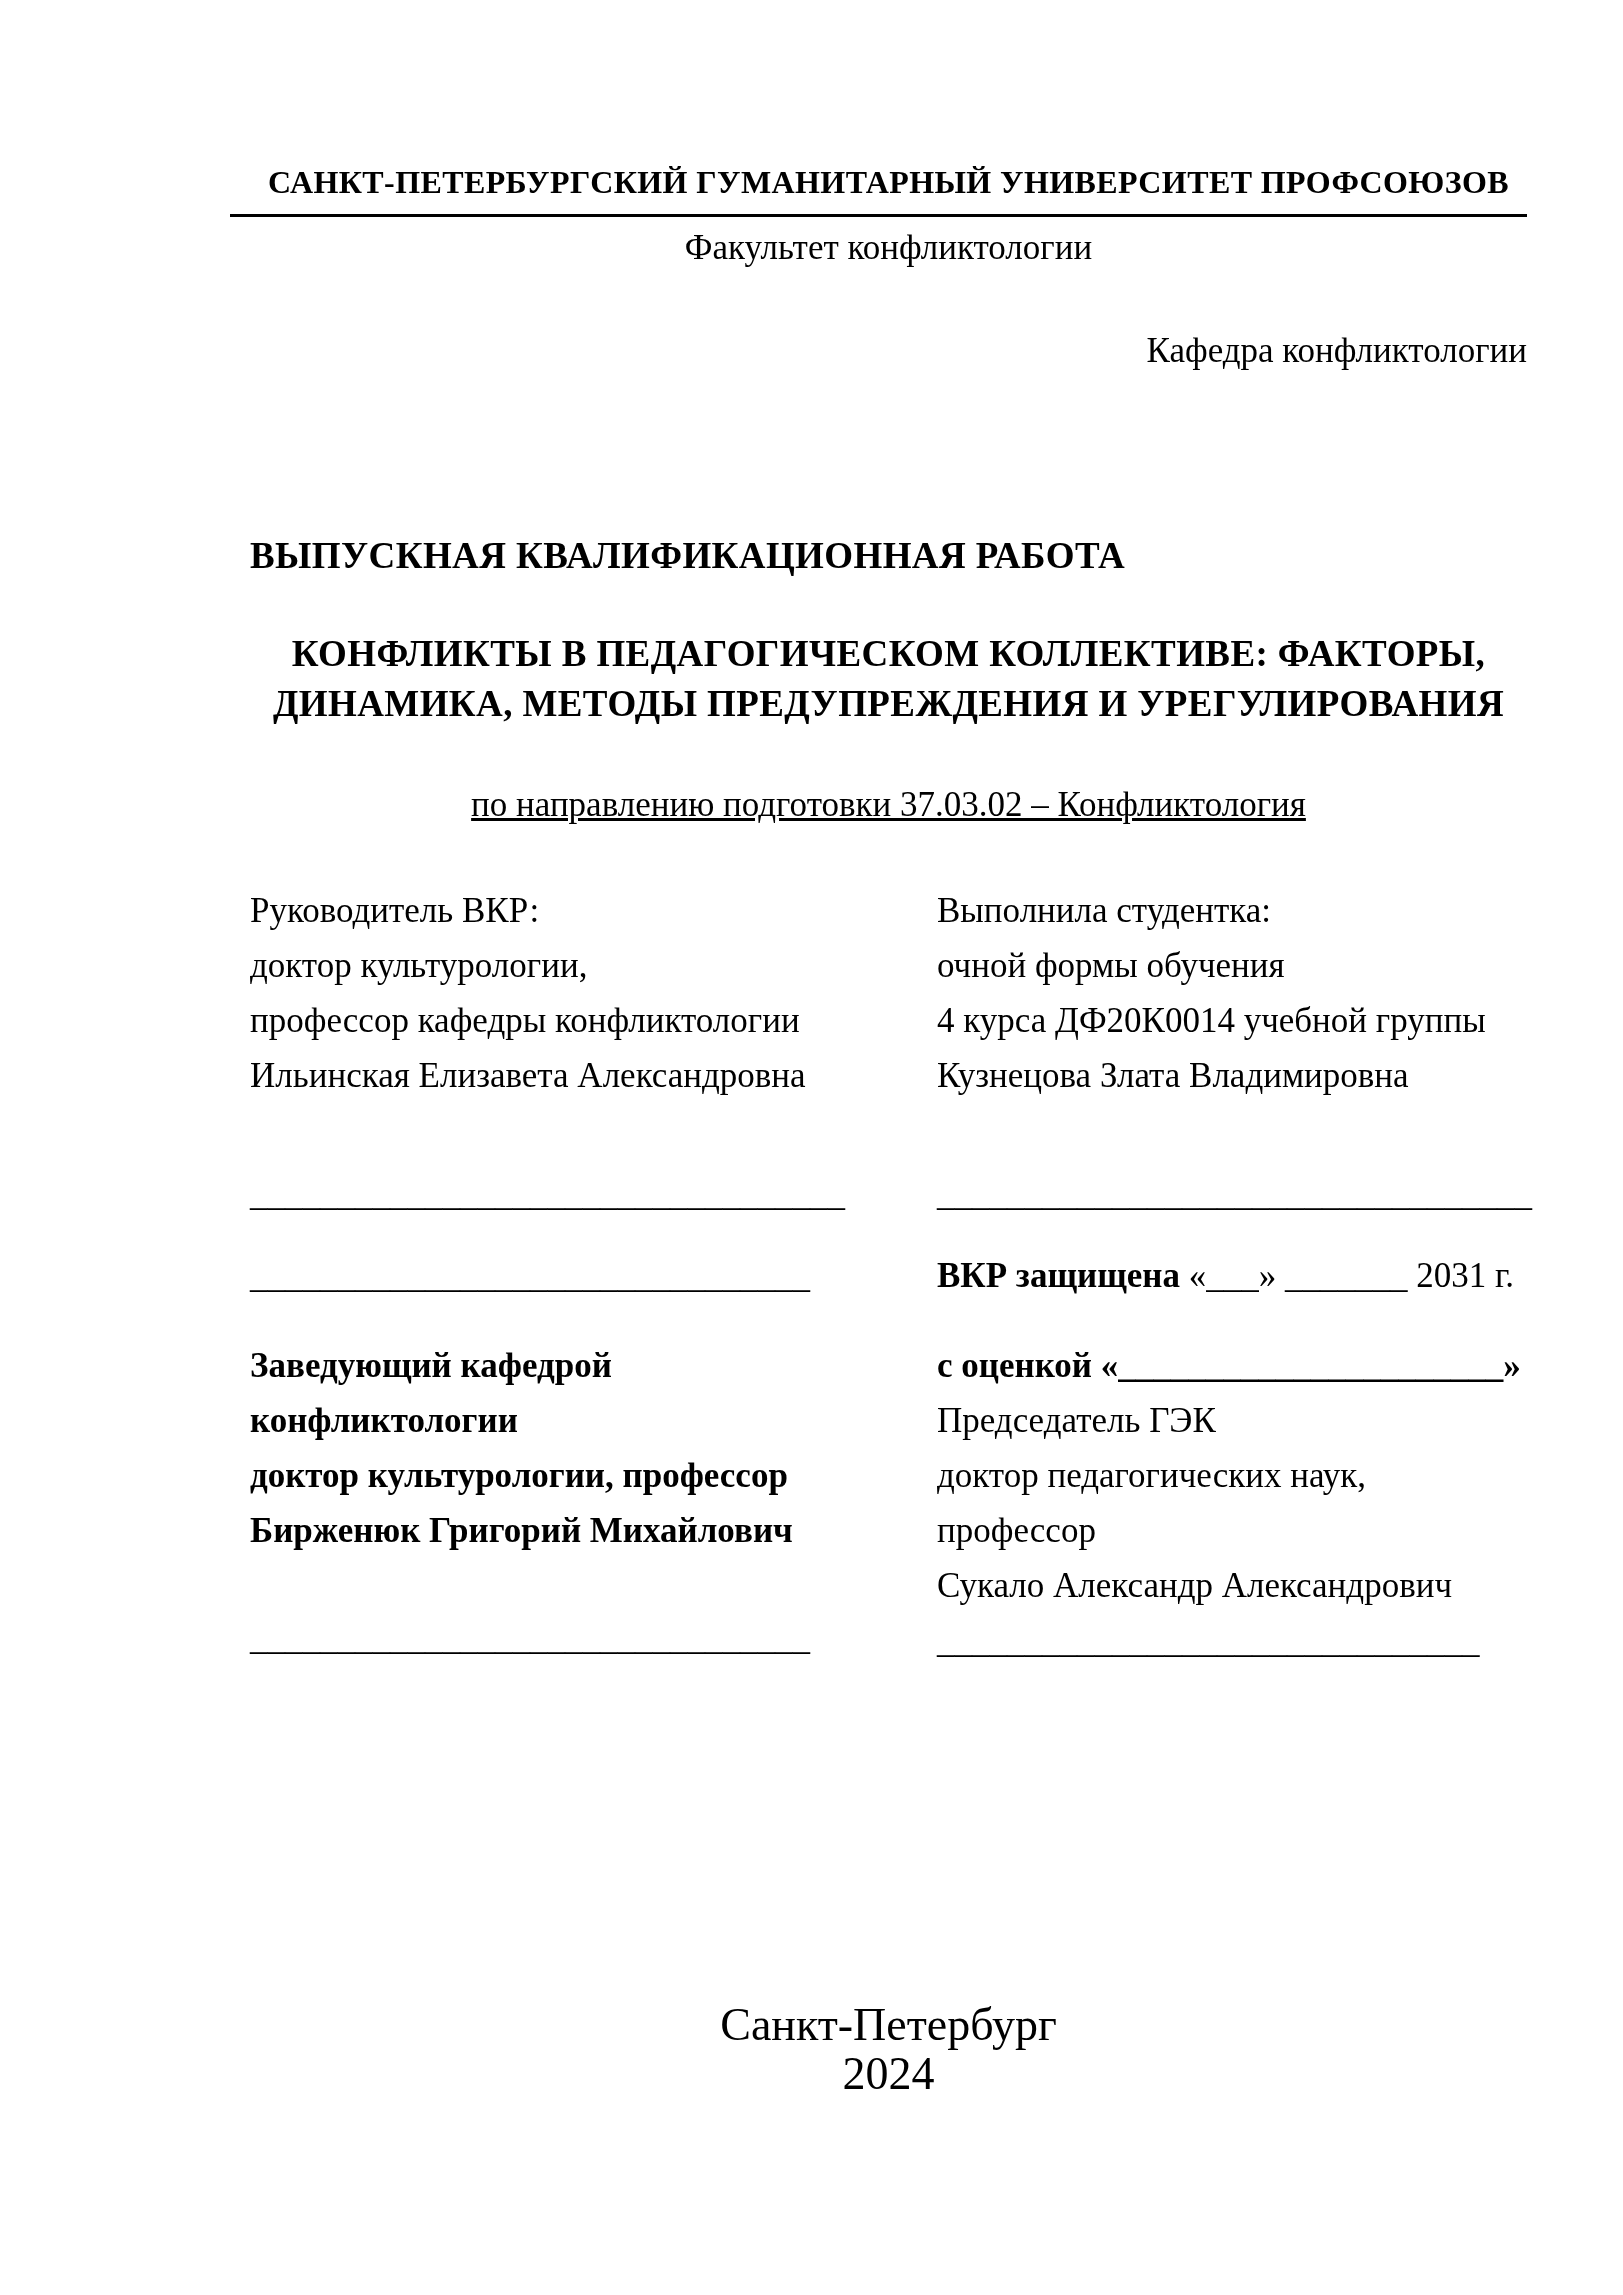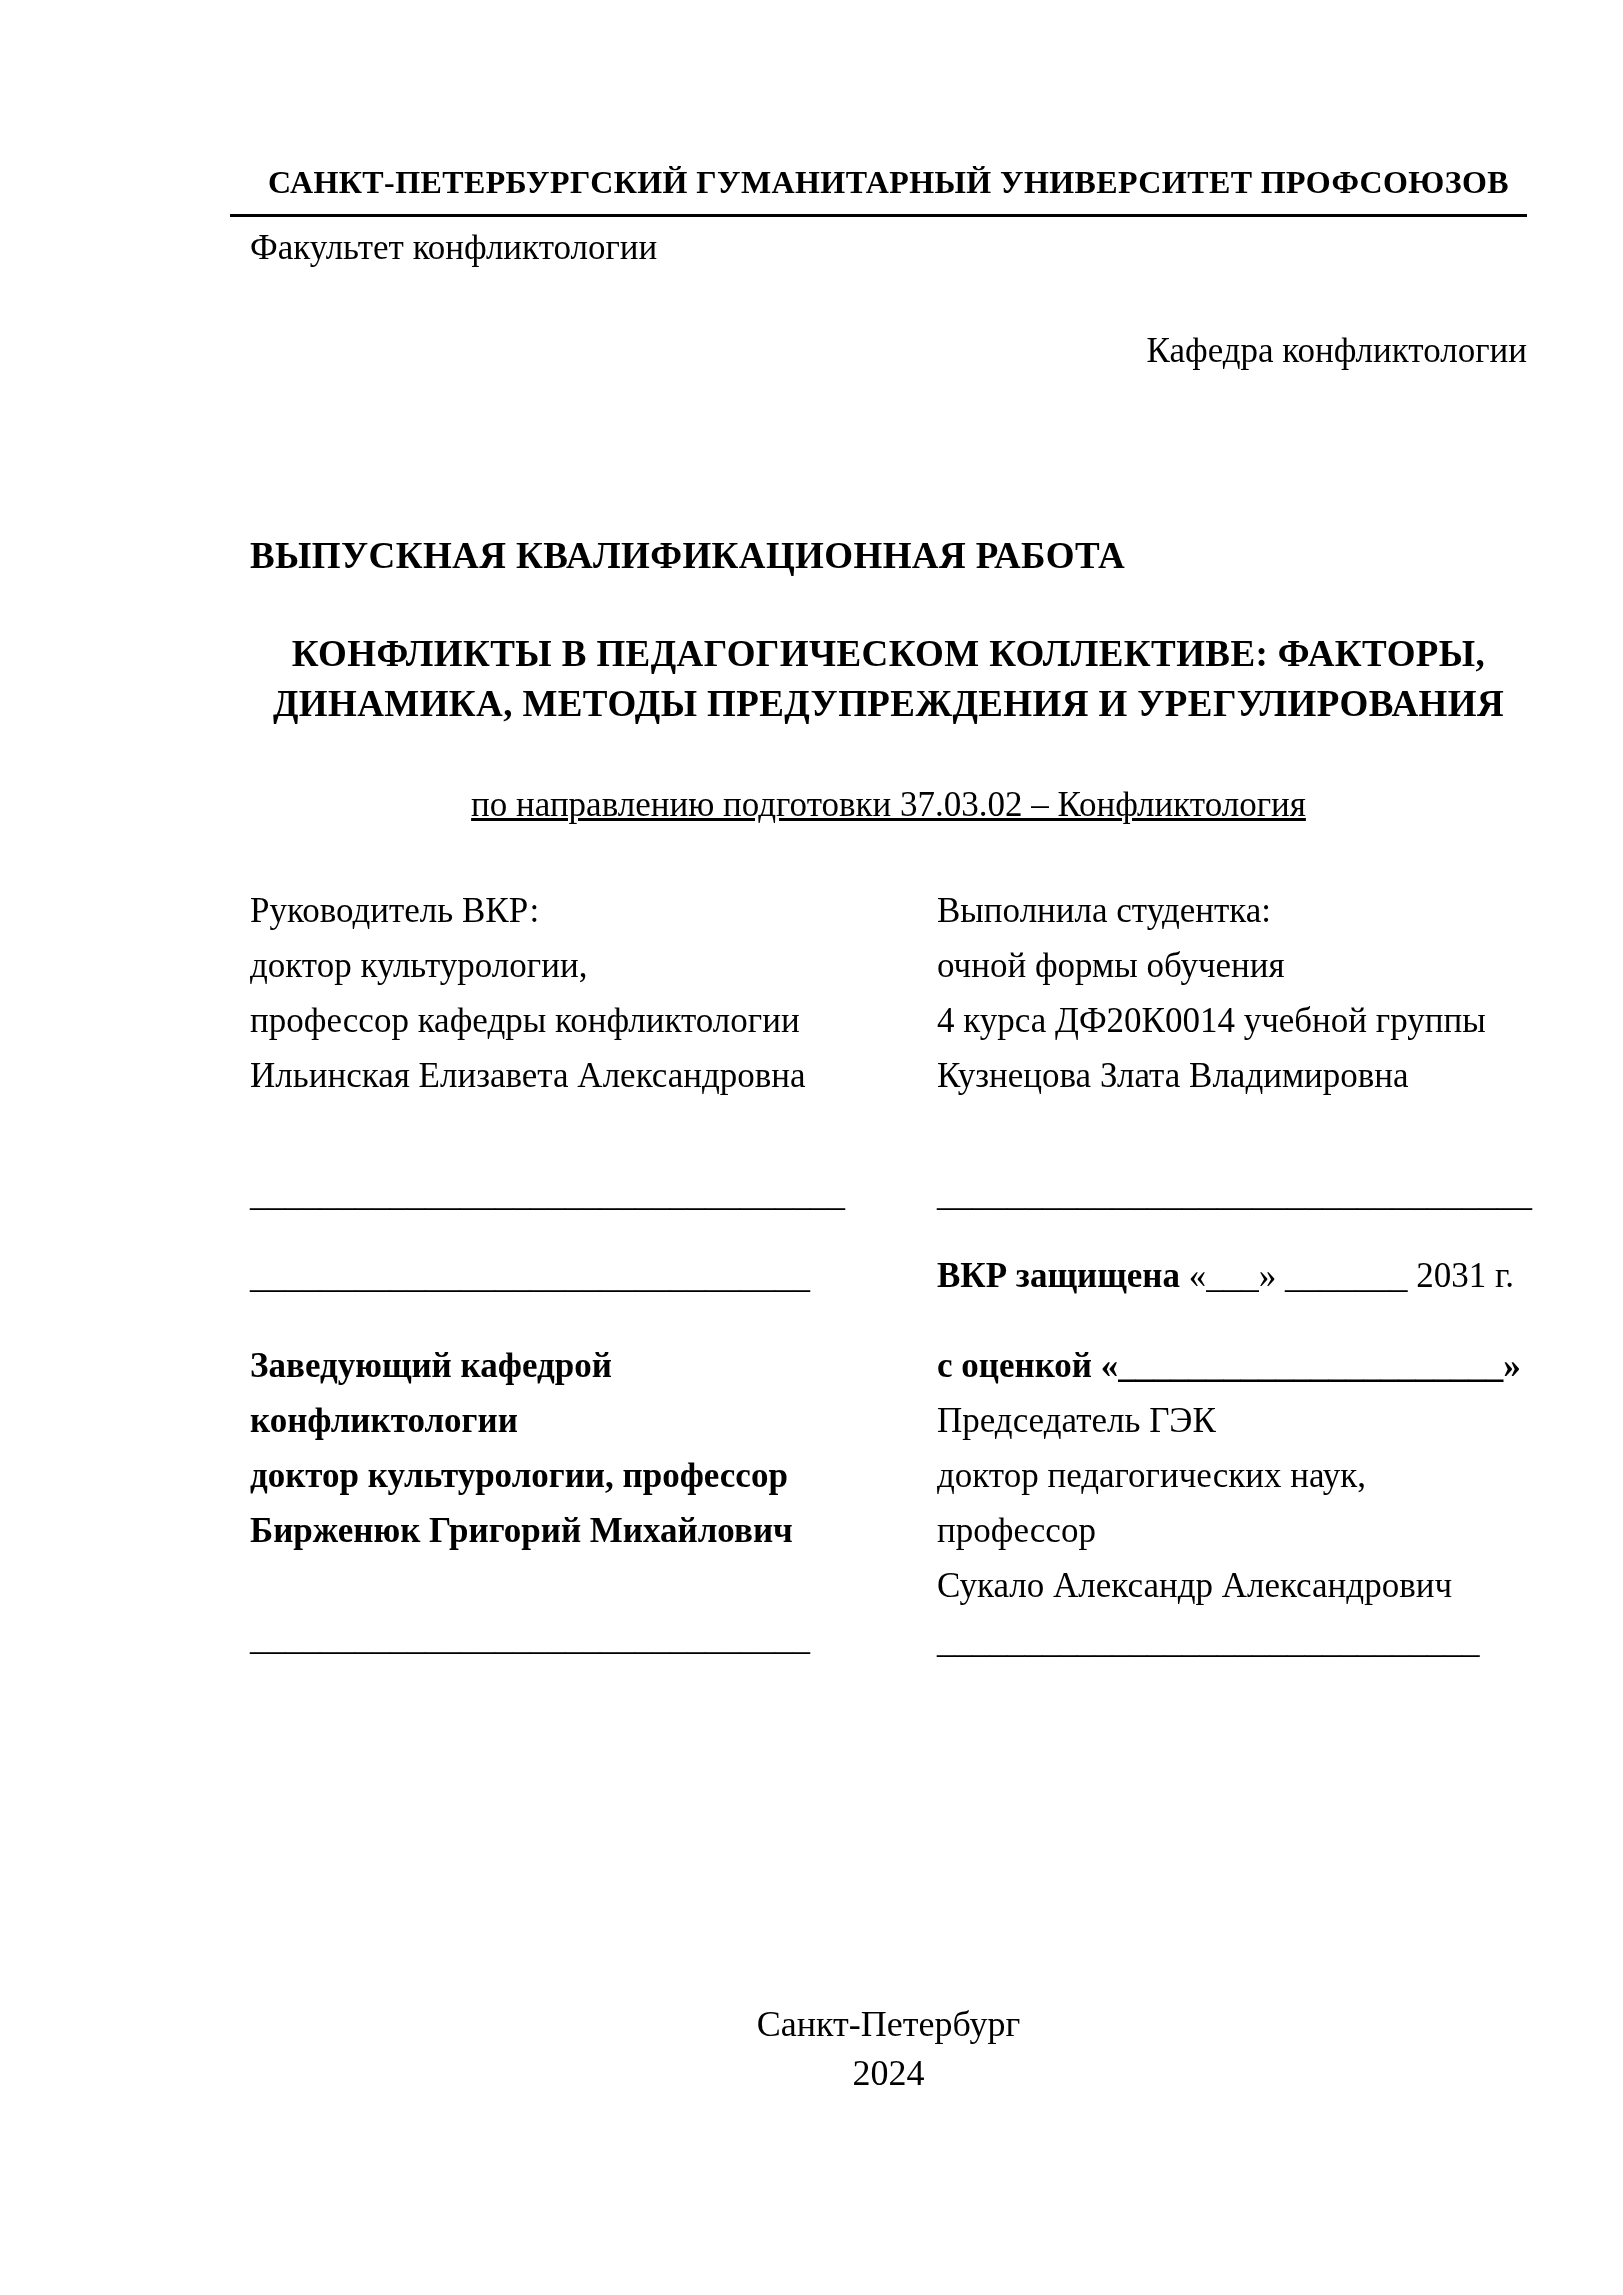--- a/index.html
+++ b/index.html
@@ -24,21 +24,21 @@
     font-weight: bold;
     text-align: center;
     line-height: 42px;
     letter-spacing: 0.4px;
     white-space: nowrap;
     padding-bottom: 11px;
     border-bottom: 3.1px solid #000;
     margin-left: -20.4px;
     padding-left: 20.4px;
   }
-  .faculty { font-size: 35px; margin-top: 7.9px; line-height: 46px; font-family: Liberation Serif, serif; }
+  .faculty { font-size: 35px; text-align: center; margin-top: 7.9px; line-height: 46px; font-family: Liberation Serif, serif; }
   .dept    { font-size: 35px; text-align: right;  margin-top: 57px; line-height: 46px; }
   .worktype {
     font-size: 37px; font-weight: bold; text-align: left;
     margin-top: 157px; line-height: 49px; letter-spacing: 0.4px;
   }
   .thesis {
     font-size: 37px; font-weight: bold; text-align: center;
     margin-top: 49px; line-height: 50px; letter-spacing: 0.4px;
   }
   .program { font-size: 35px; text-align: center; margin-top: 51px; line-height: 49px; text-decoration: underline; }
@@ -50,21 +50,21 @@
   .sig-2 { margin-top: 27px; }
   .row-3 { margin-top: 35px; font-weight: bold; }
   .sig-3 { margin-top: 52px; }
   .sig-0 { margin-top: 0; }
   .date-line { margin-top: 22px; }
   .b { font-weight: bold; }
   .footer {
     position: absolute;
     top: 2000px; left: 250px; right: 96px;
     text-align: center;
-    font-size: 36px; line-height: 49px;
+    font-size: 46px; line-height: 49px;
   }
 </style>
 </head>
 <body>
 
 <div class="page">
 
   <div class="univ">САНКТ-ПЕТЕРБУРГСКИЙ ГУМАНИТАРНЫЙ УНИВЕРСИТЕТ ПРОФСОЮЗОВ</div>
   <div class="faculty">Факультет конфликтологии</div>
   <div class="dept">Кафедра конфликтологии</div>

